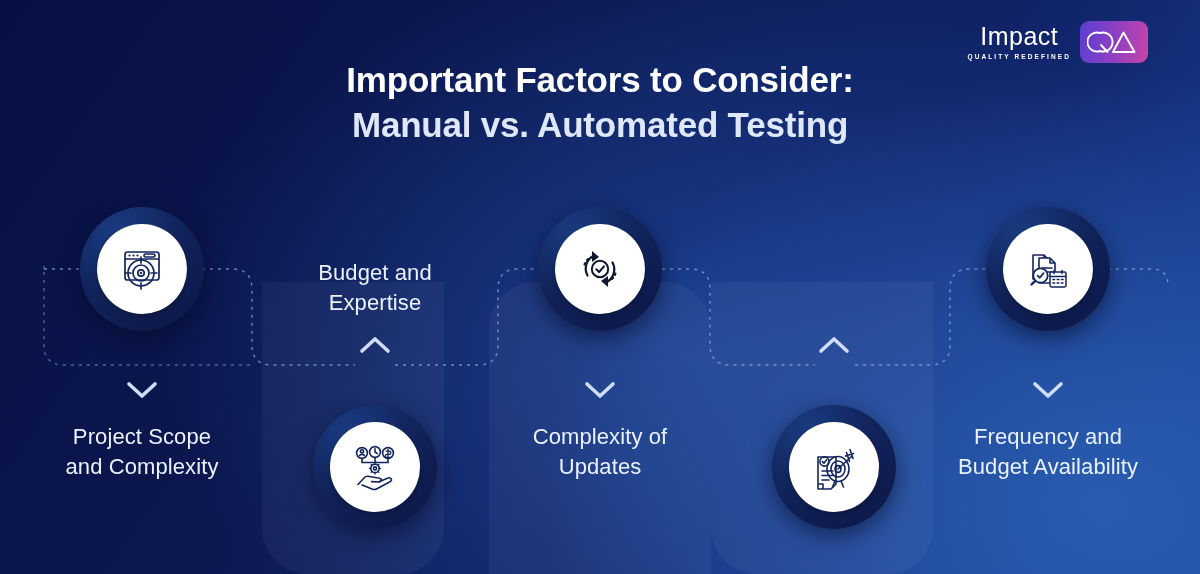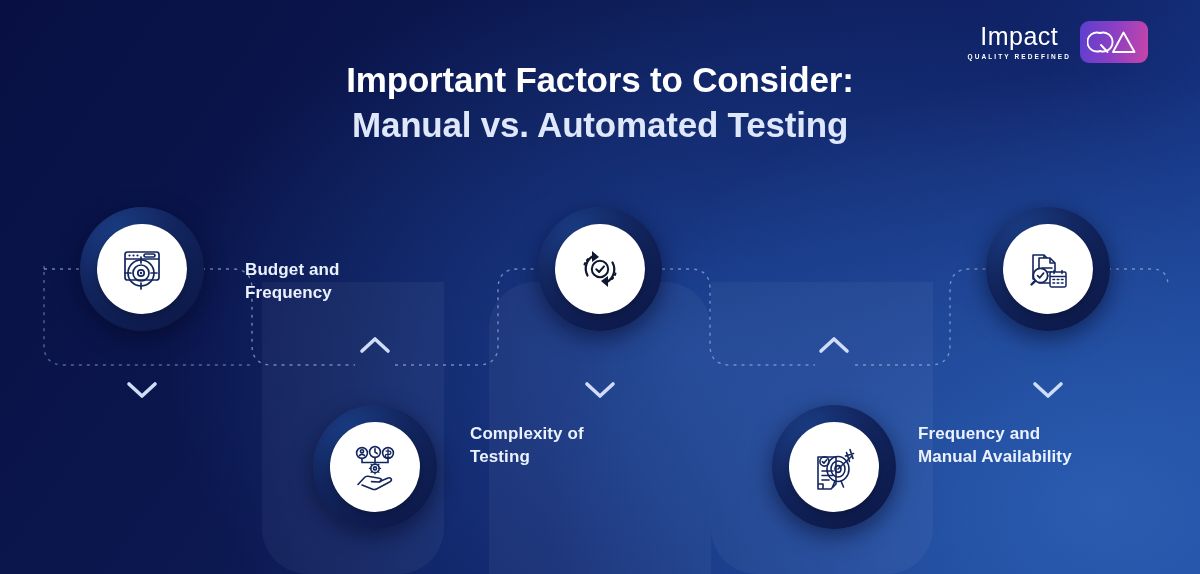--- a/index.html
+++ b/index.html
@@ -125,26 +125,26 @@
     display: flex;
     align-items: center;
     justify-content: center;
     box-shadow: 0 3px 9px rgba(0,0,0,0.28);
   }
   .node-inner svg { display: block; }
 
   
   .label {
     position: absolute;
+    text-align: center;
     color: #eaf1ff;
-    font-size: 17px;
+    font-size: 22px;
     line-height: 1.38;
     letter-spacing: 0.1px;
     width: 260px;
-    font-weight: bold;
   }
 
   
   .chev { position: absolute; }
 </style>
 </head>
 <body>
 
 <div id="infographic">
 
@@ -197,24 +197,28 @@
           <circle cx="26" cy="31" r="3.2"></circle>
           <circle cx="26" cy="31" r="1.2" fill="#12255e" stroke="none"></circle>
           <path d="M26 15 V21 M26 41 V47 M10 31 H16 M36 31 H42" stroke-linecap="round"></path>
         </g>
       </svg>
     </div>
   </div>
   <svg class="chev" style="left:126px; top:380px;" width="32" height="20" viewBox="0 0 32 20">
     <path d="M3 4 L16 16 L29 4" fill="none" stroke="#cfddf8" stroke-width="3.6" stroke-linecap="round" stroke-linejoin="round"></path>
   </svg>
+  <div class="label" style="left:12px; top:422px;">
+    <span>Project Scope</span><br>
+    <span>and Complexity</span>
+  </div>
 
   <div class="label" style="left:245px; top:258px;">
     <span>Budget and</span><br>
-    <span>Frequency</span>
+    <span>Expertise</span>
   </div>
   <svg class="chev" style="left:359px; top:335px;" width="32" height="20" viewBox="0 0 32 20">
     <path d="M3 16 L16 4 L29 16" fill="none" stroke="#cfddf8" stroke-width="3.6" stroke-linecap="round" stroke-linejoin="round"></path>
   </svg>
   <div class="node" style="left:313px; top:405px;">
     <div class="node-inner">
       <svg width="54" height="54" viewBox="0 0 54 54">
         <g fill="none" stroke="#12255e" stroke-width="1.6">
           <circle cx="14" cy="13" r="5.4"></circle>
           <circle cx="14" cy="11.3" r="1.6"></circle>
@@ -250,21 +254,21 @@
           <path d="M23.3 27.2 L26.1 30 L31 24.4"></path>
         </g>
       </svg>
     </div>
   </div>
   <svg class="chev" style="left:584px; top:380px;" width="32" height="20" viewBox="0 0 32 20">
     <path d="M3 4 L16 16 L29 4" fill="none" stroke="#cfddf8" stroke-width="3.6" stroke-linecap="round" stroke-linejoin="round"></path>
   </svg>
   <div class="label" style="left:470px; top:422px;">
     <span>Complexity of</span><br>
-    <span>Testing</span>
+    <span>Updates</span>
   </div>
 
   <svg class="chev" style="left:818px; top:335px;" width="32" height="20" viewBox="0 0 32 20">
     <path d="M3 16 L16 4 L29 16" fill="none" stroke="#cfddf8" stroke-width="3.6" stroke-linecap="round" stroke-linejoin="round"></path>
   </svg>
   <div class="node" style="left:772px; top:405px;">
     <div class="node-inner">
       <svg width="54" height="54" viewBox="0 0 54 54">
         <g fill="none" stroke="#12255e" stroke-width="1.6" stroke-linejoin="round">
           <path d="M11 17 H29 V44 L24 49 H11 Z"></path>
@@ -309,16 +313,16 @@
           <path d="M32 37.5 h1.6 M36.2 37.5 h1.6 M40.4 37.5 h1.6 M32 41 h1.6 M36.2 41 h1.6 M40.4 41 h1.6" stroke-linecap="round" stroke-width="1.6"></path>
         </g>
       </svg>
     </div>
   </div>
   <svg class="chev" style="left:1032px; top:380px;" width="32" height="20" viewBox="0 0 32 20">
     <path d="M3 4 L16 16 L29 4" fill="none" stroke="#cfddf8" stroke-width="3.6" stroke-linecap="round" stroke-linejoin="round"></path>
   </svg>
   <div class="label" style="left:918px; top:422px;">
     <span>Frequency and</span><br>
-    <span>Manual Availability</span>
+    <span>Budget Availability</span>
   </div>
 
 </div>
 
 </body></html>

